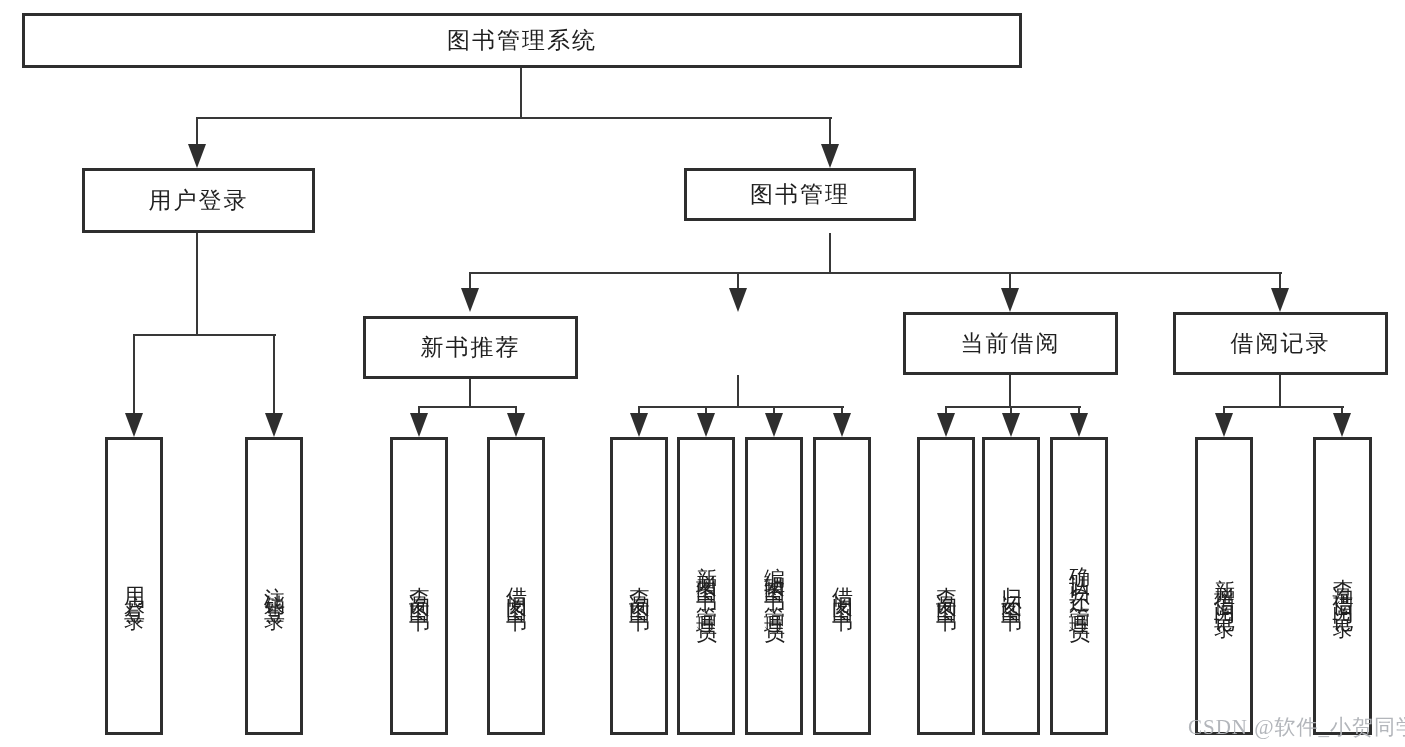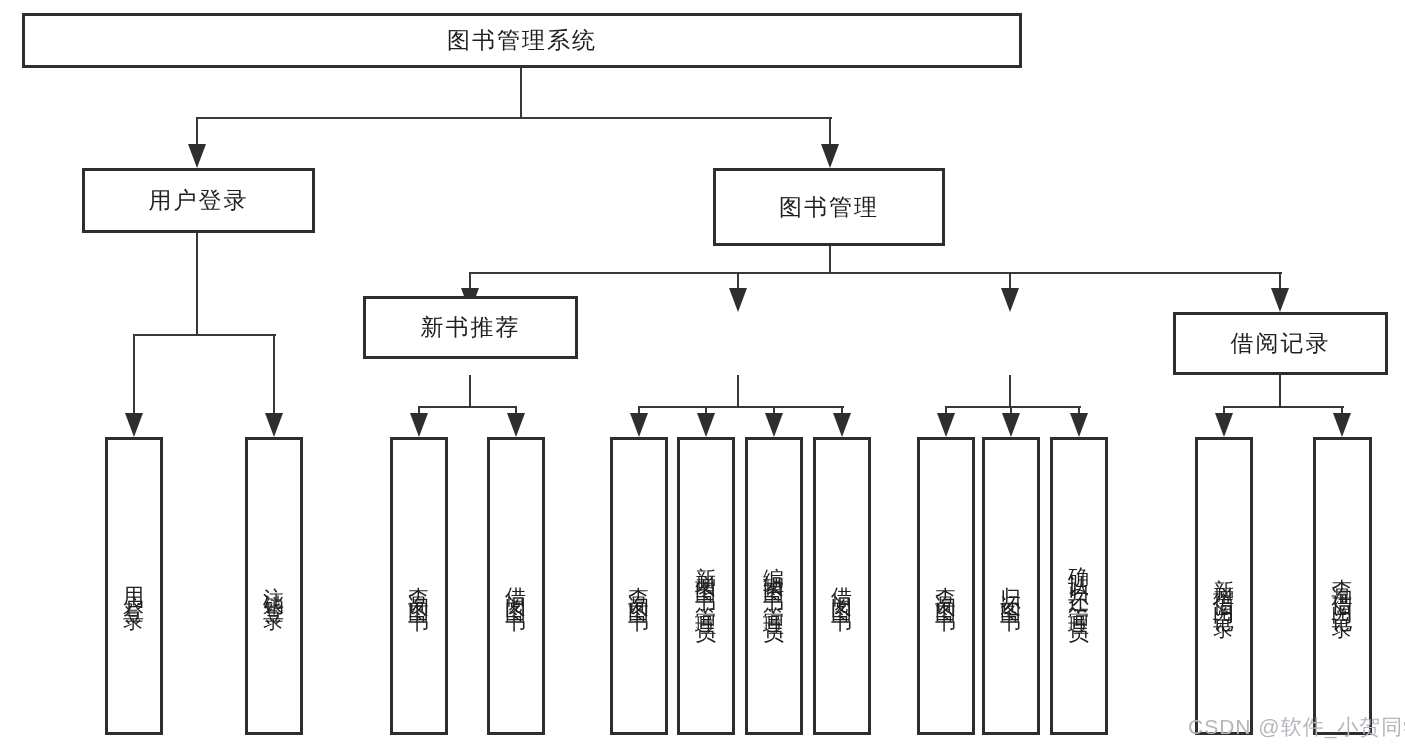--- a/index.html
+++ b/index.html
@@ -1,20 +1,20 @@
 <!DOCTYPE html>
 <html><head>
 <meta charset="utf-8">
 <style>
   html,body{margin:0;padding:0;background:#ffffff;}
   #canvas{
     position:relative;
     width:1405px;height:747px;
     background:#ffffff;
-    font-family:Liberation Sans, sans-serif;
+    font-family:Liberation Serif, serif;
     overflow:hidden;
   }
   .box{
     position:absolute;
     box-sizing:border-box;
     border:3px solid #2e2e2e;
     background:#ffffff;
     display:flex;
     align-items:center;
     justify-content:center;
@@ -122,26 +122,29 @@
   <div class="ah" style="left:1215px;top:413px"></div>
   <div class="ah" style="left:1333px;top:413px"></div>
 
   <div class="box h" style="left:22px;top:13px;width:1000px;height:55px">
     <span>图书管理系统</span>
   </div>
 
   <div class="box h" style="left:82px;top:168px;width:233px;height:65px">
     <span>用户登录</span>
   </div>
-  <div class="box h" style="left:713px;top:168px;width:232px;height:78px">
+  <div class="box h" style="left:684px;top:168px;width:232px;height:53px">
     <span>图书管理</span>
   </div>
 
-  <div class="box h" style="left:363px;top:296px;width:215px;height:63px">
+  <div class="box h" style="left:363px;top:316px;width:215px;height:63px">
     <span>新书推荐</span>
+  </div>
+  <div class="box h" style="left:903px;top:312px;width:215px;height:63px">
+    <span>当前借阅</span>
   </div>
   <div class="box h" style="left:1173px;top:312px;width:215px;height:63px">
     <span>借阅记录</span>
   </div>
 
   <div class="box v" style="left:105px;top:437px;width:58px;height:298px">
     <span>用户登录</span>
   </div>
   <div class="box v" style="left:245px;top:437px;width:58px;height:298px">
     <span>注销登录</span>

